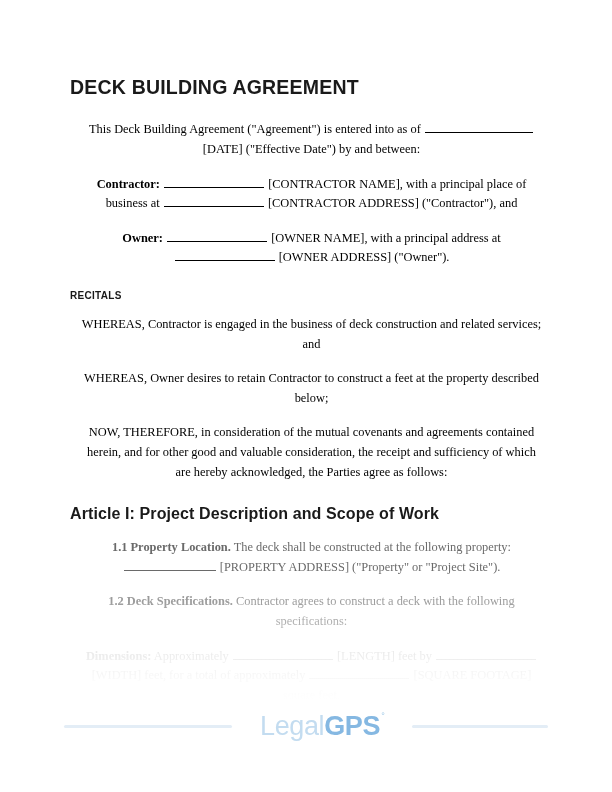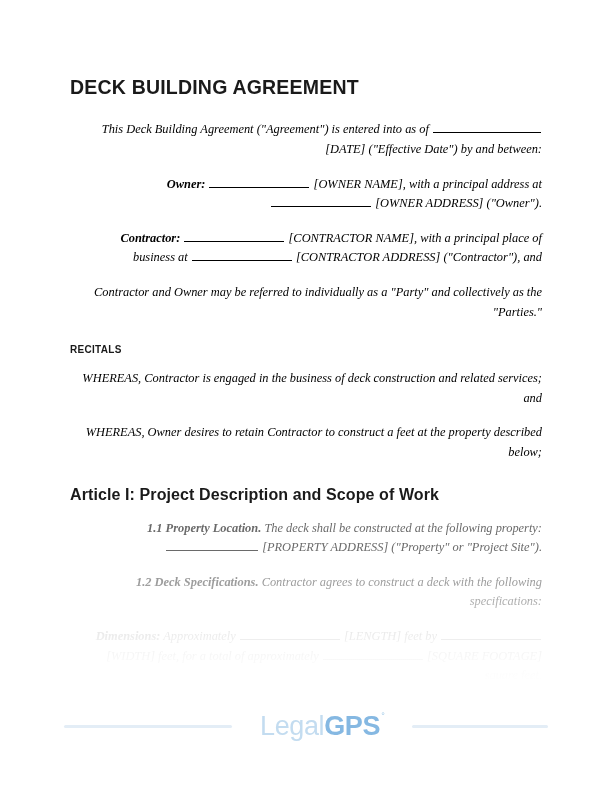--- a/index.html
+++ b/index.html
@@ -51,22 +51,21 @@
     color: #1a1a1a;
     margin: 23px 0 15px 0;
   }
 
   p.para {
     font-family: "Liberation Serif", serif;
     font-size: 12.4px;
     line-height: 1.58;
     color: #000000;
     margin: 0 0 15px 11px;
-    text-align: right;
-    font-style: italic;
+    text-align: center;
   }
 
   .lbl { font-weight: bold; }
 
   
   .blank {
     display: inline-block;
     border-bottom: 1.1px solid currentColor;
     vertical-align: baseline;
     height: 0.82em;
@@ -155,43 +154,43 @@
 
     <h1 class="doc-title">DECK BUILDING AGREEMENT</h1>
 
     <p class="para">
       <span>This Deck Building Agreement ("Agreement") is entered into as of</span>
       <span class="blank w-long"></span>
       <span>[DATE] ("Effective Date") by and between:</span>
     </p>
 
     <p class="para">
+      <span class="lbl">Contractor:</span>
+      <span class="blank w-med"></span>
+      <span>[CONTRACTOR NAME], with a principal place of business at</span>
+      <span class="blank w-med"></span>
+      <span>[CONTRACTOR ADDRESS] ("Contractor"), and</span>
+    </p>
+
+    <p class="para">
       <span class="lbl">Owner:</span>
       <span class="blank w-med"></span>
       <span>[OWNER NAME], with a principal address at</span>
       <span class="blank w-med"></span>
       <span>[OWNER ADDRESS] ("Owner").</span>
     </p>
 
-    <p class="para">
-      <span class="lbl">Contractor:</span>
-      <span class="blank w-med"></span>
-      <span>[CONTRACTOR NAME], with a principal place of business at</span>
-      <span class="blank w-med"></span>
-      <span>[CONTRACTOR ADDRESS] ("Contractor"), and</span>
-    </p>
-
-    <p class="para">Contractor and Owner may be referred to individually as a "Party" and collectively as the "Parties."</p>
 
     <h2 class="section-heading">RECITALS</h2>
 
     <p class="para">WHEREAS, Contractor is engaged in the business of deck construction and related services; and</p>
 
     <p class="para">WHEREAS, Owner desires to retain Contractor to construct a feet at the property described below;</p>
 
+    <p class="para">NOW, THEREFORE, in consideration of the mutual covenants and agreements contained herein, and for other good and valuable consideration, the receipt and sufficiency of which are hereby acknowledged, the Parties agree as follows:</p>
 
     <h2 class="article-heading">Article I: Project Description and Scope of Work</h2>
 
     <div class="fade-zone">
 
       <p class="para f1">
         <span class="lbl">1.1 Property Location.</span>
         <span>The deck shall be constructed at the following property:</span>
         <span class="blank w-short"></span>
         <span>[PROPERTY ADDRESS] ("Property" or "Project Site").</span>

